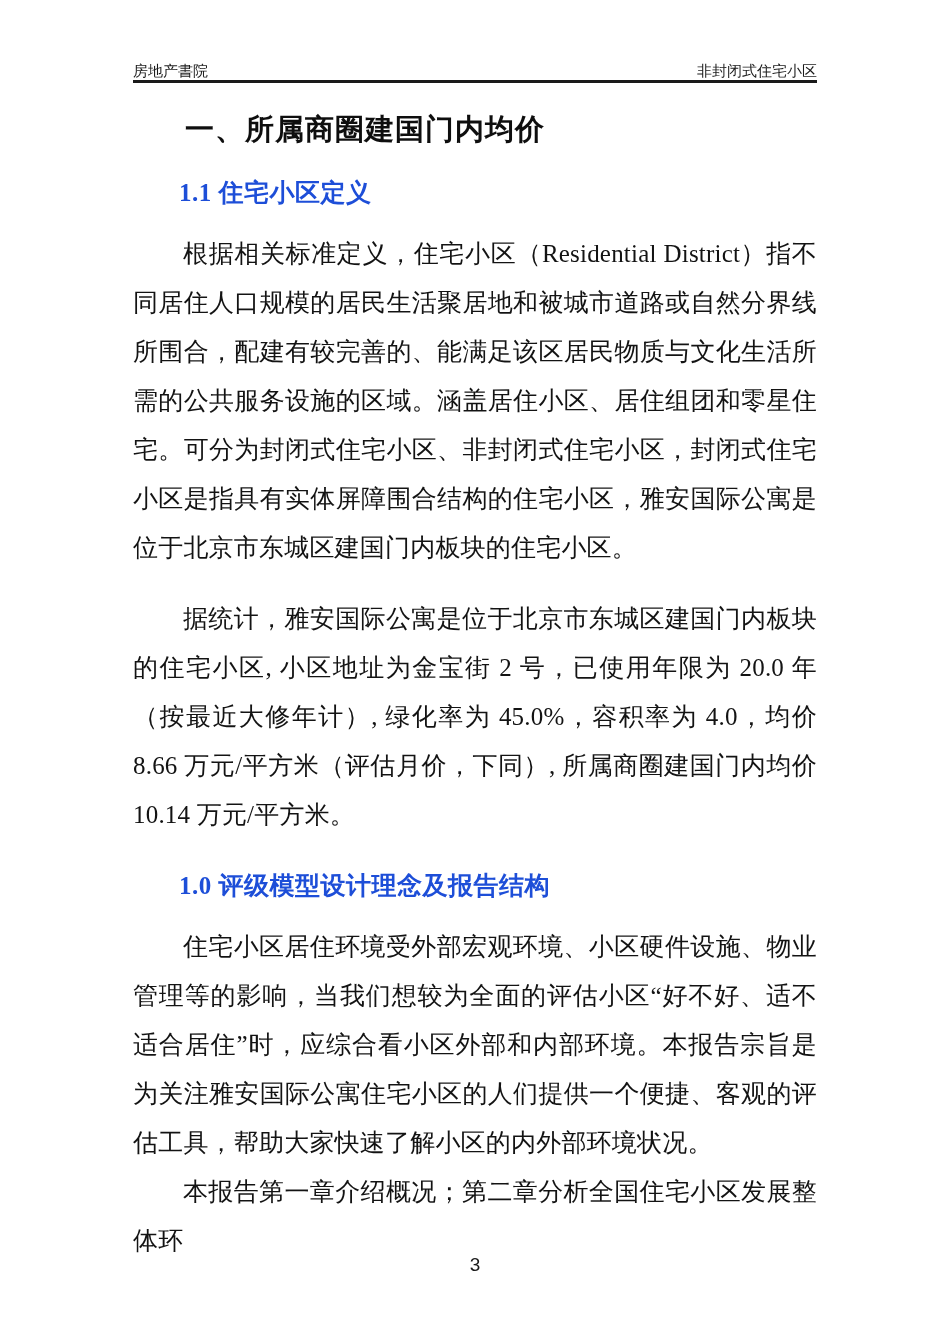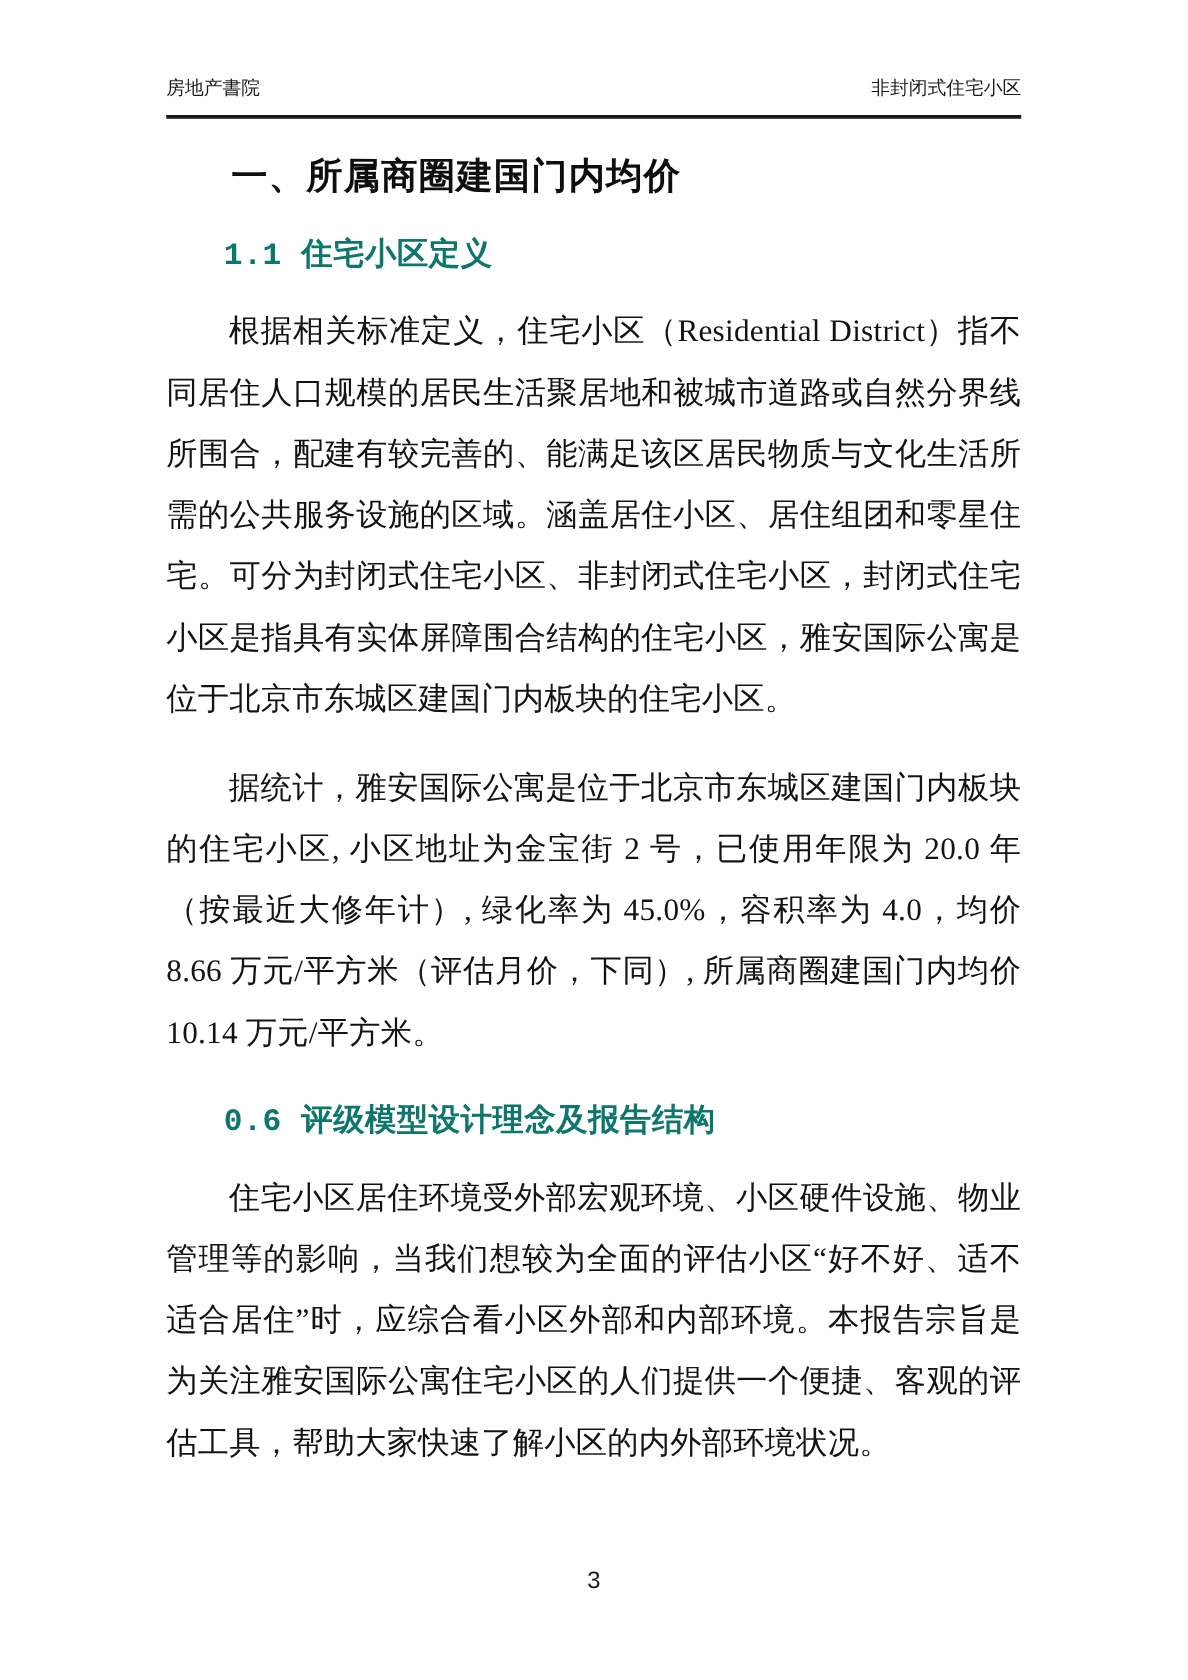--- a/index.html
+++ b/index.html
@@ -16,44 +16,44 @@
     color: #121212;
     box-sizing: border-box;
     padding: 0 133px;
     overflow: hidden;
   }
   .doc-header {
     display: flex;
     justify-content: space-between;
     align-items: flex-end;
     padding-top: 62px;
-    padding-bottom: 12px;
+    padding-bottom: 0;
     border-bottom: 3px solid #1a1a1a;
     font-family: "Liberation Sans", "DejaVu Sans", sans-serif;
     font-size: 15px;
     line-height: 18px;
     color: #1a1a1a;
   }
   .doc-title {
     font-family: "Liberation Sans", "DejaVu Sans", sans-serif;
     font-weight: bold;
     font-size: 29px;
     line-height: 33px;
     margin: 30px 0 0 52px;
     letter-spacing: 1px;
     color: #0e0e0e;
   }
   .sec-heading {
-    font-family: Liberation Mono, monospace;
+    font-family: Liberation Serif, serif;
     font-weight: bold;
     font-size: 25px;
     line-height: 29px;
     margin: 32px 0 0 46px;
     letter-spacing: 0.5px;
-    color: #0f766e;
+    color: #1d4ed8;
   }
   .body-para {
     font-family: "Liberation Serif", "DejaVu Serif", serif;
     font-size: 25px;
     line-height: 49px;
     margin: 22px 0 0 0;
     text-align: justify;
     text-indent: 2em;
     color: #131313;
     letter-spacing: 0.2px;
@@ -87,21 +87,22 @@
   <section>
     <h2 class="sec-heading">1.1 住宅小区定义</h2>
     <p class="body-para">根据相关标准定义，住宅小区（Residential District）指不同居住人口规模的居民生活聚居地和被城市道路或自然分界线所围合，配建有较完善的、能满足该区居民物质与文化生活所需的公共服务设施的区域。涵盖居住小区、居住组团和零星住宅。可分为封闭式住宅小区、非封闭式住宅小区，封闭式住宅小区是指具有实体屏障围合结构的住宅小区，雅安国际公寓是位于北京市东城区建国门内板块的住宅小区。</p>
   </section>
 
   <section>
     <p class="body-para">据统计，雅安国际公寓是位于北京市东城区建国门内板块的住宅小区, 小区地址为金宝街 2 号，已使用年限为 20.0 年（按最近大修年计）, 绿化率为 45.0%，容积率为 4.0，均价 8.66 万元/平方米（评估月价，下同）, 所属商圈建国门内均价 10.14 万元/平方米。</p>
   </section>
 
   <section>
-    <h2 class="sec-heading">0.6 评级模型设计理念及报告结构</h2>
+    <h2 class="sec-heading">1.0 评级模型设计理念及报告结构</h2>
     <p class="body-para">住宅小区居住环境受外部宏观环境、小区硬件设施、物业管理等的影响，当我们想较为全面的评估小区“好不好、适不适合居住”时，应综合看小区外部和内部环境。本报告宗旨是为关注雅安国际公寓住宅小区的人们提供一个便捷、客观的评估工具，帮助大家快速了解小区的内外部环境状况。</p>
+    <p class="body-para cont">本报告第一章介绍概况；第二章分析全国住宅小区发展整体环</p>
   </section>
 
   <div class="page-footer">
     <span>3</span>
   </div>
 
 </div>
 
 </body></html>

